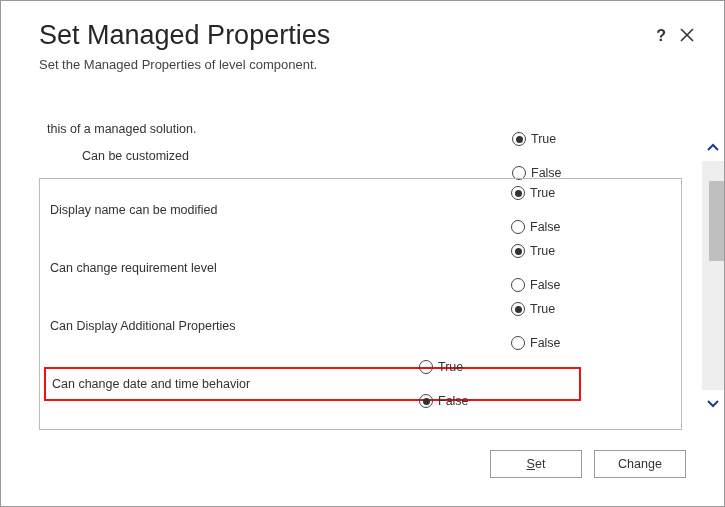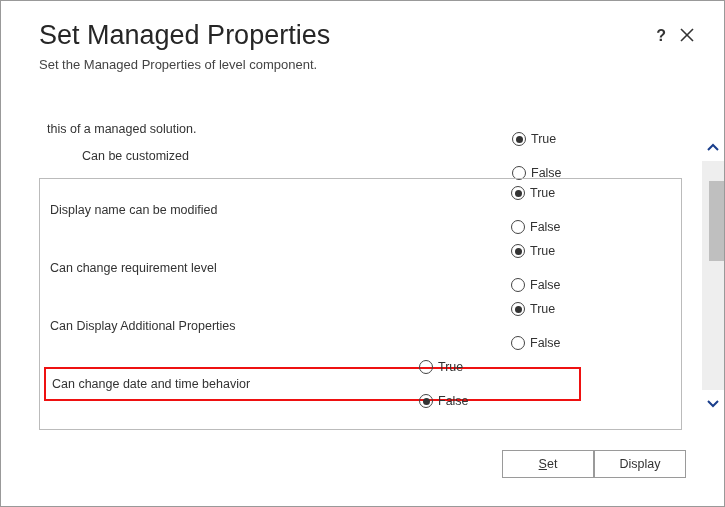--- a/index.html
+++ b/index.html
@@ -172,20 +172,21 @@
     width: 15px;
     height: 80px;
     background: #bfbfbf;
   }
   
   .footer {
     position: absolute;
     bottom: 28px;
     right: 38px;
     display: flex;
+    gap: 12px;
   }
   .btn {
     min-width: 92px;
     height: 28px;
     border: 1px solid #9a9a9a;
     background: #fff;
     font-size: 12.5px;
     color: #333;
     cursor: pointer;
     padding: 0 14px;
@@ -293,14 +294,14 @@
           <span class="radio-circle selected"></span>
           <span>False</span>
         </label>
       </div>
     </div>
   </div>
 </div>
 
 <div class="footer">
   <button class="btn"><span class="ul">S</span><span>et</span></button>
-  <button class="btn">Display</button>
+  <button class="btn">Change</button>
 </div>
 
 </body></html>

